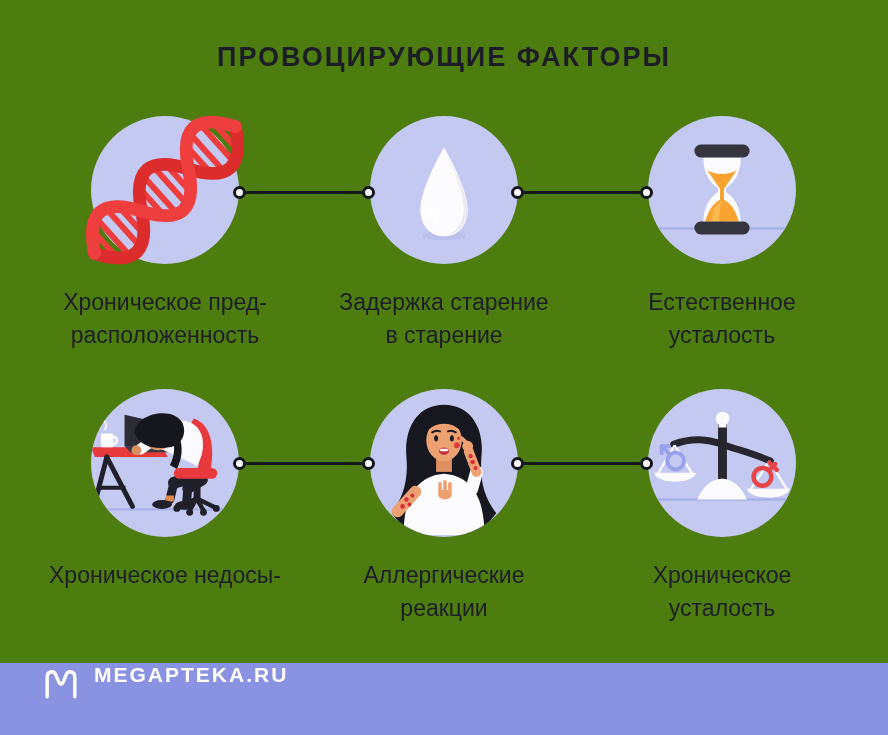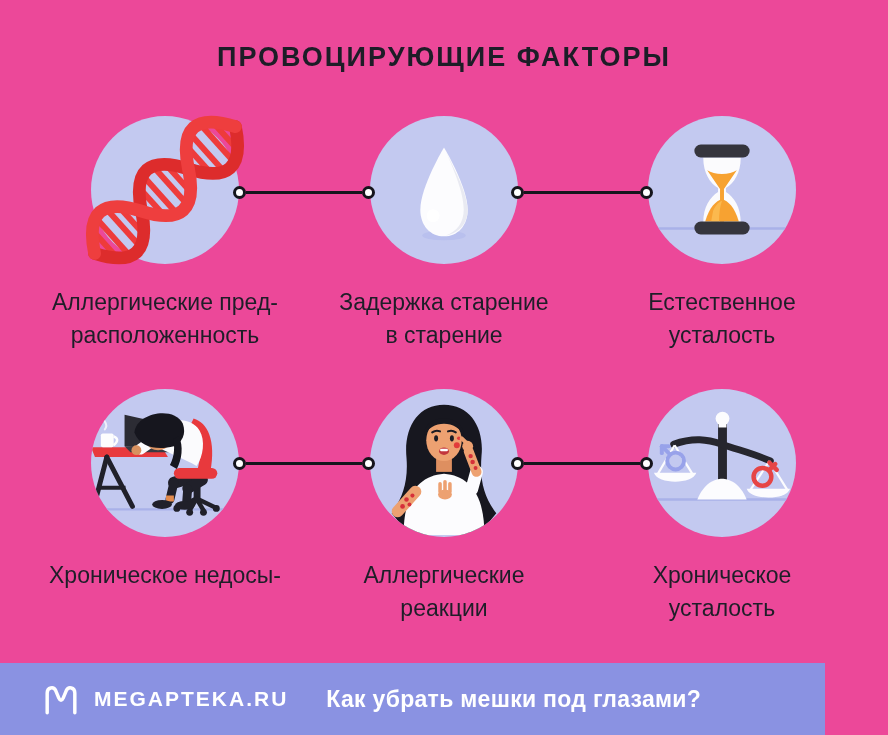--- a/index.html
+++ b/index.html
@@ -1,18 +1,18 @@
 <!DOCTYPE html>
 <html><head>
 <meta charset="utf-8">
 <style>
   html,body{margin:0;padding:0;}
   .canvas{
     position:relative;width:888px;height:735px;overflow:hidden;
-    background:#ec4899;
+    background:#4d7c0f;
     font-family:"Liberation Sans", sans-serif;
   }
   .title{
     position:absolute;top:42px;left:0;width:888px;text-align:center;
     font-size:27px;font-weight:800;letter-spacing:2px;color:#1d1d27;
   }
   .circle{
     position:absolute;width:148px;height:148px;border-radius:50%;
     background:#c3c9f0;
   }
@@ -25,22 +25,22 @@
   .label span{display:block;}
   .connector{
     position:absolute;display:flex;align-items:center;width:142px;height:14px;
   }
   .node{
     width:13px;height:13px;border-radius:50%;
     border:3px solid #15151c;background:#ffffff;box-sizing:border-box;flex:0 0 auto;
   }
   .wire{flex:1;height:3px;background:#15151c;}
   .footer{
-    position:absolute;left:0;bottom:0;width:825px;height:72px;background:#8a92e2;
-    display:flex;align-items:center;
+    position:absolute;left:0;bottom:0;width:888px;height:72px;background:#8a92e2;
+    display:flex;align-items:flex-start;
   }
   .footer .logo{margin-left:42px;flex:0 0 auto;}
   .brand{
     color:#ffffff;font-size:21px;font-weight:700;letter-spacing:2px;margin-left:14px;
   }
   .question{
     color:#ffffff;font-size:23px;font-weight:700;margin-left:38px;letter-spacing:.3px;
   }
 </style>
 </head>
@@ -231,21 +231,21 @@
     <span class="wire"></span>
     <span class="node"></span>
   </div>
   <div class="connector" style="left:511px;top:456px;">
     <span class="node"></span>
     <span class="wire"></span>
     <span class="node"></span>
   </div>
 
   <div class="label" style="left:15px;top:286px;">
-    <span>Аллергические пред-</span>
+    <span>Хроническое пред-</span>
     <span>расположенность</span>
   </div>
   <div class="label" style="left:294px;top:286px;">
     <span>Задержка старение</span>
     <span>в старение</span>
   </div>
   <div class="label" style="left:572px;top:286px;">
     <span>Естественное</span>
     <span>усталость</span>
   </div>
@@ -259,16 +259,15 @@
   <div class="label" style="left:572px;top:559px;">
     <span>Хроническое</span>
     <span>усталость</span>
   </div>
 
   <div class="footer">
     <svg class="logo" width="38" height="40" viewBox="0 0 44 40">
       <path d="M6,36 L6,13 C6,6.5 13.5,5 16,10.5 L19.5,19 C20.8,22.2 23.2,22.2 24.5,19 L28,10.5 C30.5,5 38,6.5 38,13 L38,36" fill="none" stroke="#ffffff" stroke-width="4" stroke-linecap="round" stroke-linejoin="round"></path>
     </svg>
     <span class="brand">MEGAPTEKA.RU</span>
-    <span class="question">Как убрать мешки под глазами?</span>
   </div>
 
 </div>
 
 </body></html>

